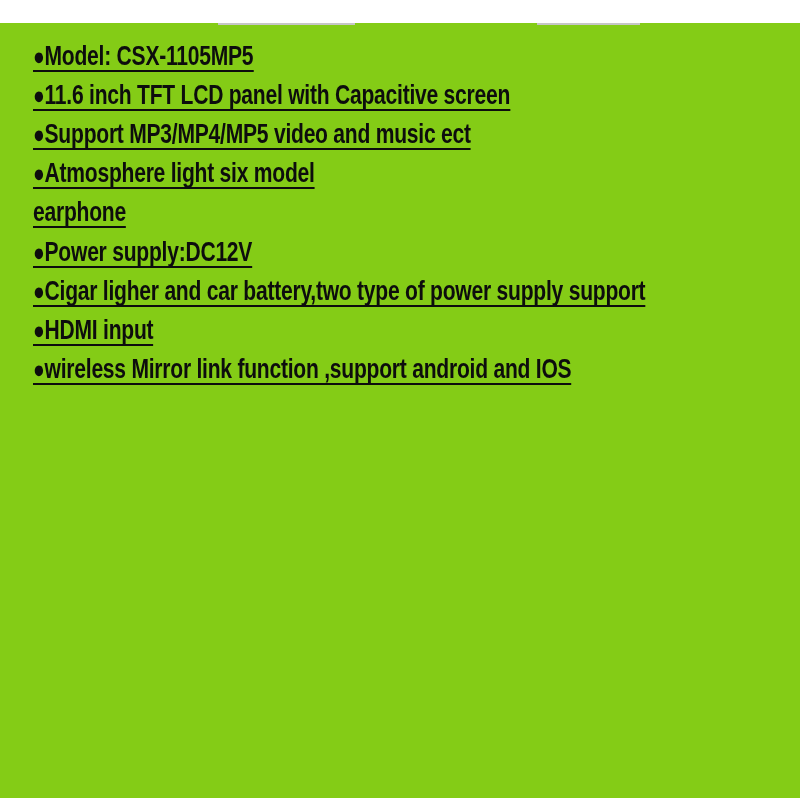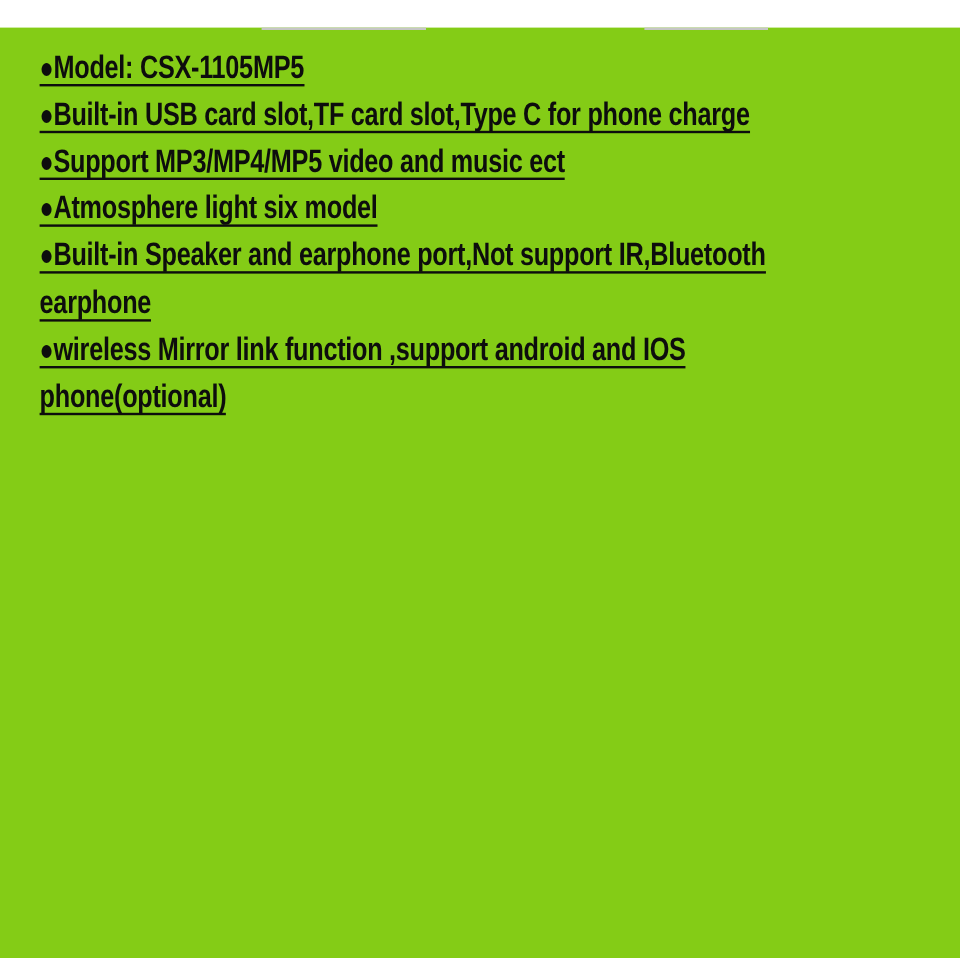--- a/index.html
+++ b/index.html
@@ -64,53 +64,56 @@
 
   <div class="top-artifact a1"></div>
   <div class="top-artifact a2"></div>
 
   <div class="feature-list">
 
     <div class="row">
       <span class="line"><span class="bullet">●</span><span>Model: CSX-1105MP5</span></span>
     </div>
 
+    <div class="row">
+      <span class="line"><span class="bullet">●</span><span>11.6 inch TFT LCD panel with Capacitive screen</span></span>
+    </div>
 
 
-    <div class="row">
-      <span class="line"><span class="bullet">●</span><span>Built-in USB card slot,TF card slot,Type C for phone charge</span></span>
-    </div>
 
     <div class="row">
       <span class="line"><span class="bullet">●</span><span>Support MP3/MP4/MP5 video and music ect</span></span>
     </div>
 
 
     <div class="row">
       <span class="line"><span class="bullet">●</span><span>Atmosphere light six model</span></span>
     </div>
 
 
 
-    <div class="row">
-      <span class="line"><span class="bullet">●</span><span>Built-in Speaker and earphone port,Not support IR,Bluetooth</span></span>
-    </div>
 
     <div class="row">
       <span class="line"><span class="bullet"></span><span>earphone</span></span>
     </div>
 
+    <div class="row">
+      <span class="line"><span class="bullet">●</span><span>Power supply:DC12V</span></span>
+    </div>
+
+    <div class="row">
+      <span class="line"><span class="bullet">●</span><span>Cigar ligher and car battery,two type of power supply support</span></span>
+    </div>
 
 
 
-
+    <div class="row">
+      <span class="line"><span class="bullet">●</span><span>HDMI input</span></span>
+    </div>
 
 
     <div class="row">
       <span class="line"><span class="bullet">●</span><span>wireless Mirror link function ,support android and IOS</span></span>
     </div>
 
-    <div class="row">
-      <span class="line"><span class="bullet"></span><span>phone(optional)</span></span>
-    </div>
 
   </div>
 </div>
 
 </body></html>

